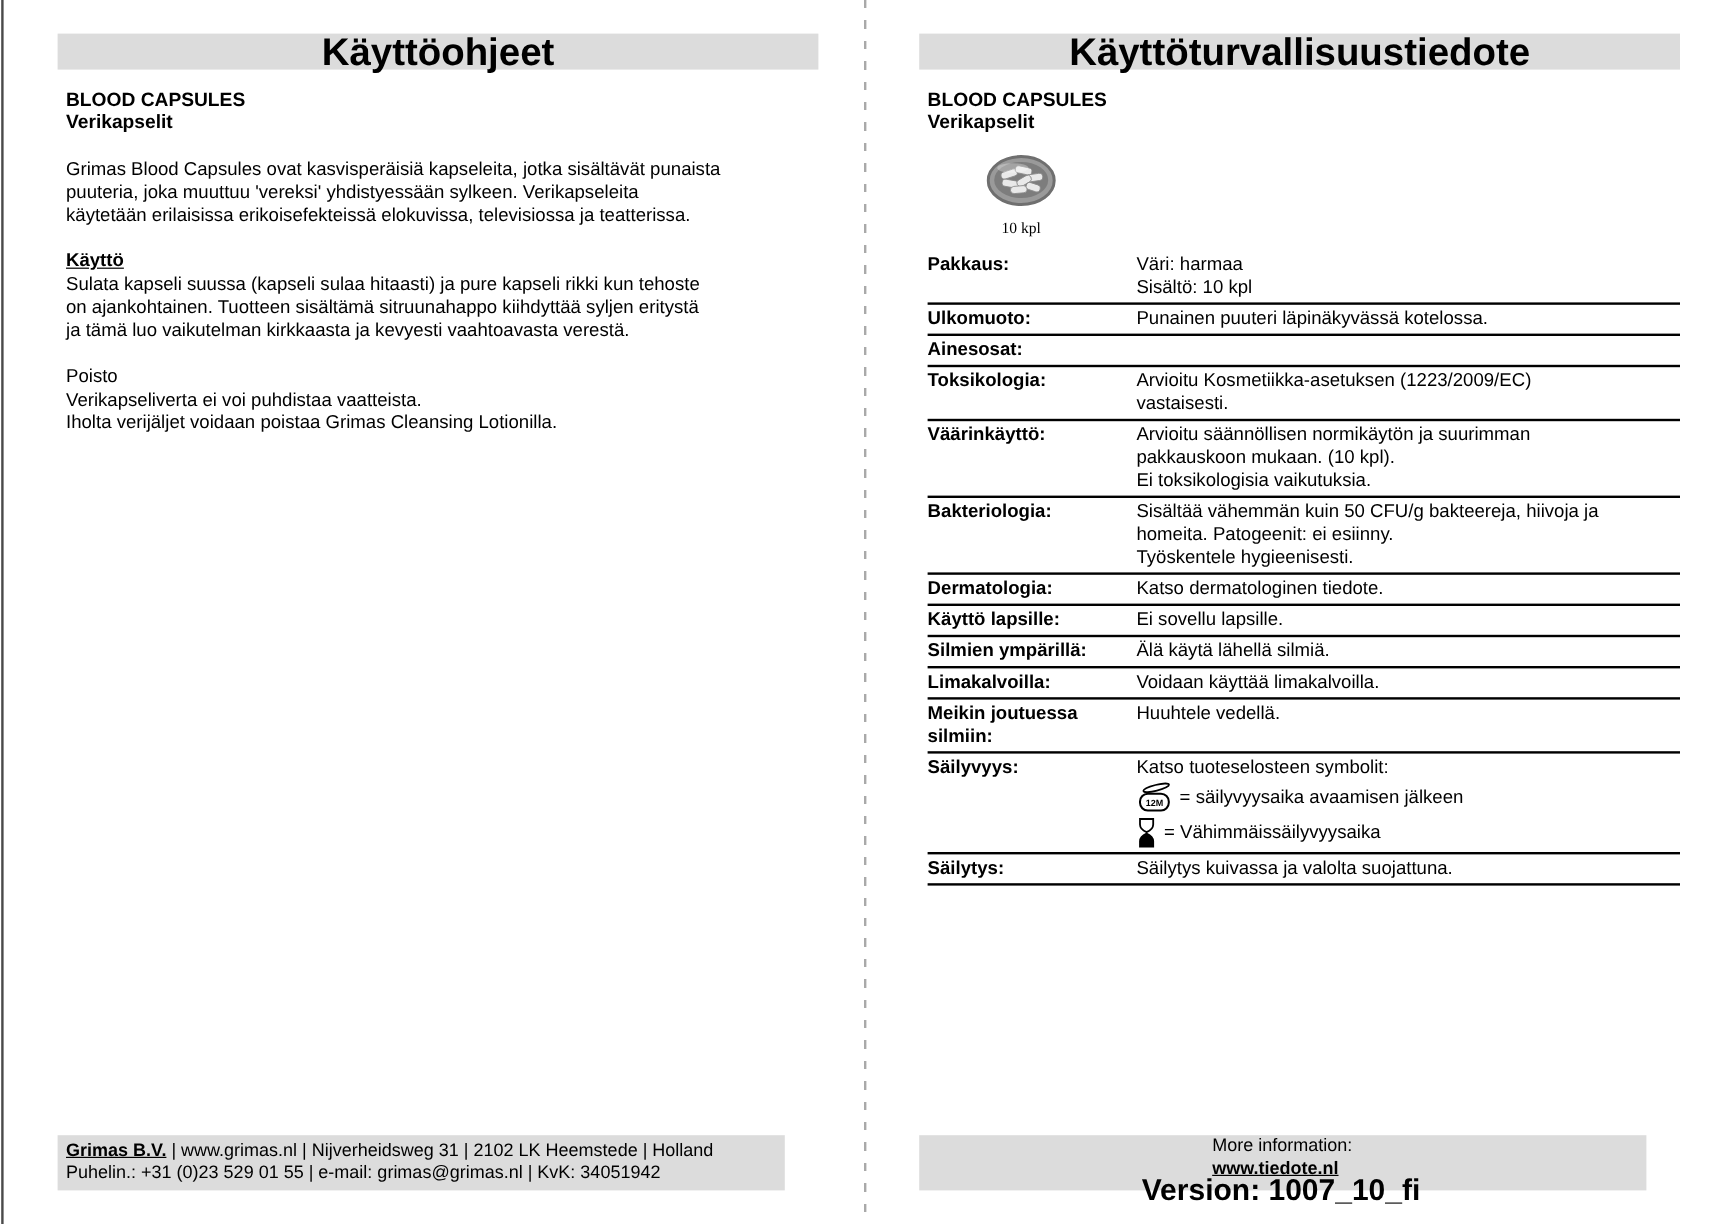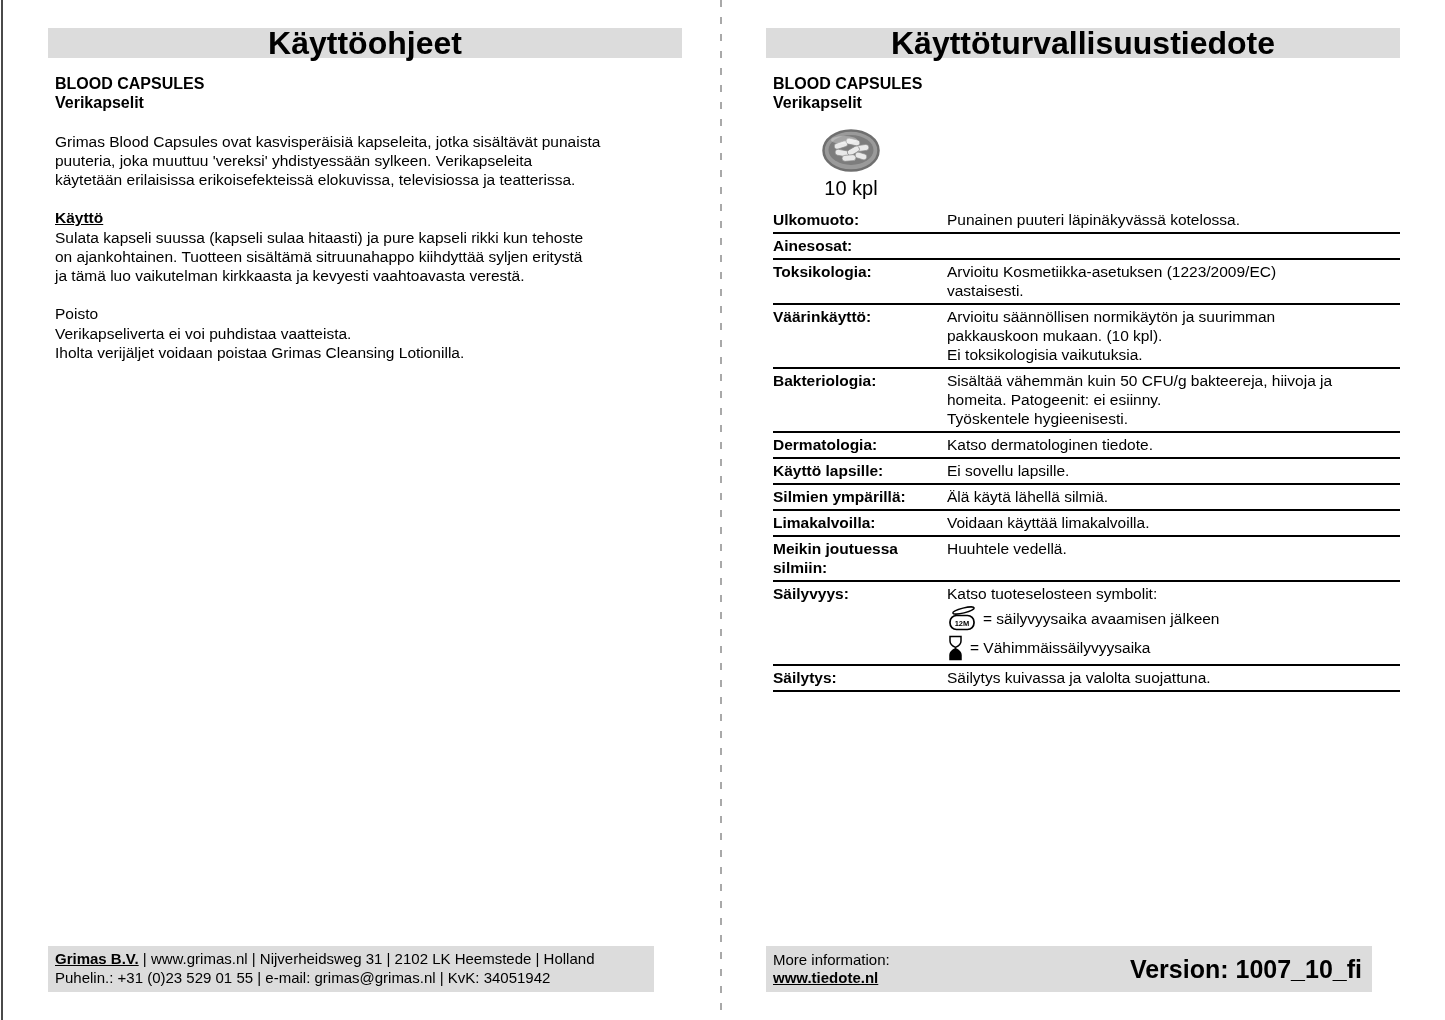--- a/index.html
+++ b/index.html
@@ -20,33 +20,33 @@
   }
   .hdr-left  { left:48px; }
   .hdr-right { left:766px; }
   .content { position:absolute; top:74px; font-size:15.5px; line-height:19.2px; }
   .content-left  { left:55px;  width:627px; }
   .content-right { left:773px; width:627px; }
   .bold { font-weight:bold;text-decoration:underline; }
   .prodname { font-weight:bold; font-size:16px; }
   .gap { height:19.2px; }
   .figure { margin:17px 0 10px 49px; width:58px; text-align:center; }
-  .figure .cap { margin-top:2px; font-size:20px; }
+  .figure .cap { margin-top:2px; font-size:13px;font-family:Liberation Serif, serif; }
   .table { width:627px; font-size:15.5px; line-height:19px; }
   .trow { display:flex; border-bottom:2px solid #000; padding:2px 0 3px; }
   .tl { width:174px; flex:none; font-weight:bold; }
   .tv { flex:1; }
   .symline { display:flex; align-items:center; margin-top:3px; height:26px; }
   .symicon { display:inline-flex; align-items:flex-end; margin-right:6px;justify-content:flex-end; }
   .footer-bar {
     position:absolute; top:946px; width:606px; height:46px; background:#dcdcdc;
     font-size:15px; line-height:18.5px; padding:4px 8px 0 7px;
   }
   .ftr-left { left:48px; }
-  .ftr-right { left:766px; display:flex; justify-content:space-between; align-items:center; padding-top:0; }
+  .ftr-right { left:766px; display:flex; justify-content:space-between; align-items:center; padding-top:0;flex-direction:column; }
   .version { font-weight:bold; font-size:25px; white-space:nowrap; padding-right:2px; }
 </style>
 </head>
 <body>
 
 <div class="page">
   <div class="edge-line"></div>
   <div class="divider"></div>
 
   <div class="section-header hdr-left">Käyttöohjeet</div>
@@ -90,20 +90,24 @@
             <rect x="20" y="26" width="14" height="6" rx="3" transform="rotate(-5 27 29)"></rect>
             <rect x="33" y="24" width="12" height="6" rx="3" transform="rotate(18 39 27)"></rect>
           </g>
           <ellipse cx="22" cy="11" rx="13" ry="4" fill="#ffffff" opacity="0.3"></ellipse>
         </svg>
       </span>
       <div class="cap">10 kpl</div>
     </div>
 
     <div class="table">
+      <div class="trow">
+        <div class="tl">Pakkaus:</div>
+        <div class="tv">Väri: harmaa<br>Sisältö: 10 kpl</div>
+      </div>
       <div class="trow">
         <div class="tl">Ulkomuoto:</div>
         <div class="tv">Punainen puuteri läpinäkyvässä kotelossa.</div>
       </div>
       <div class="trow">
         <div class="tl">Ainesosat:</div>
       </div>
       <div class="trow">
         <div class="tl">Toksikologia:</div>
         <div class="tv">Arvioitu Kosmetiikka-asetuksen (1223/2009/EC)<br>vastaisesti.</div>

